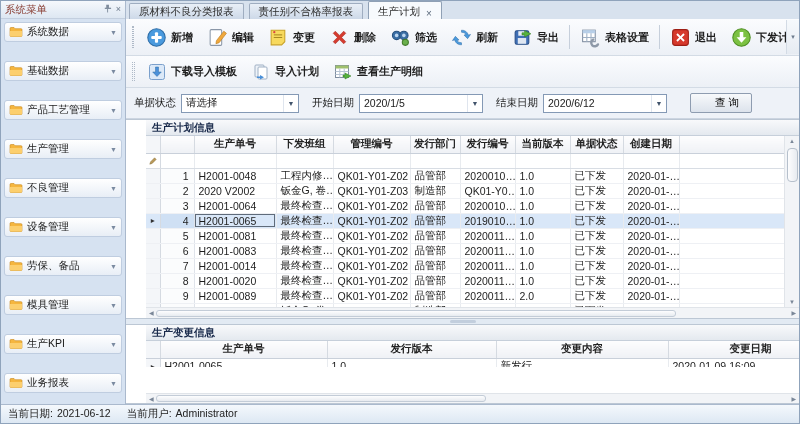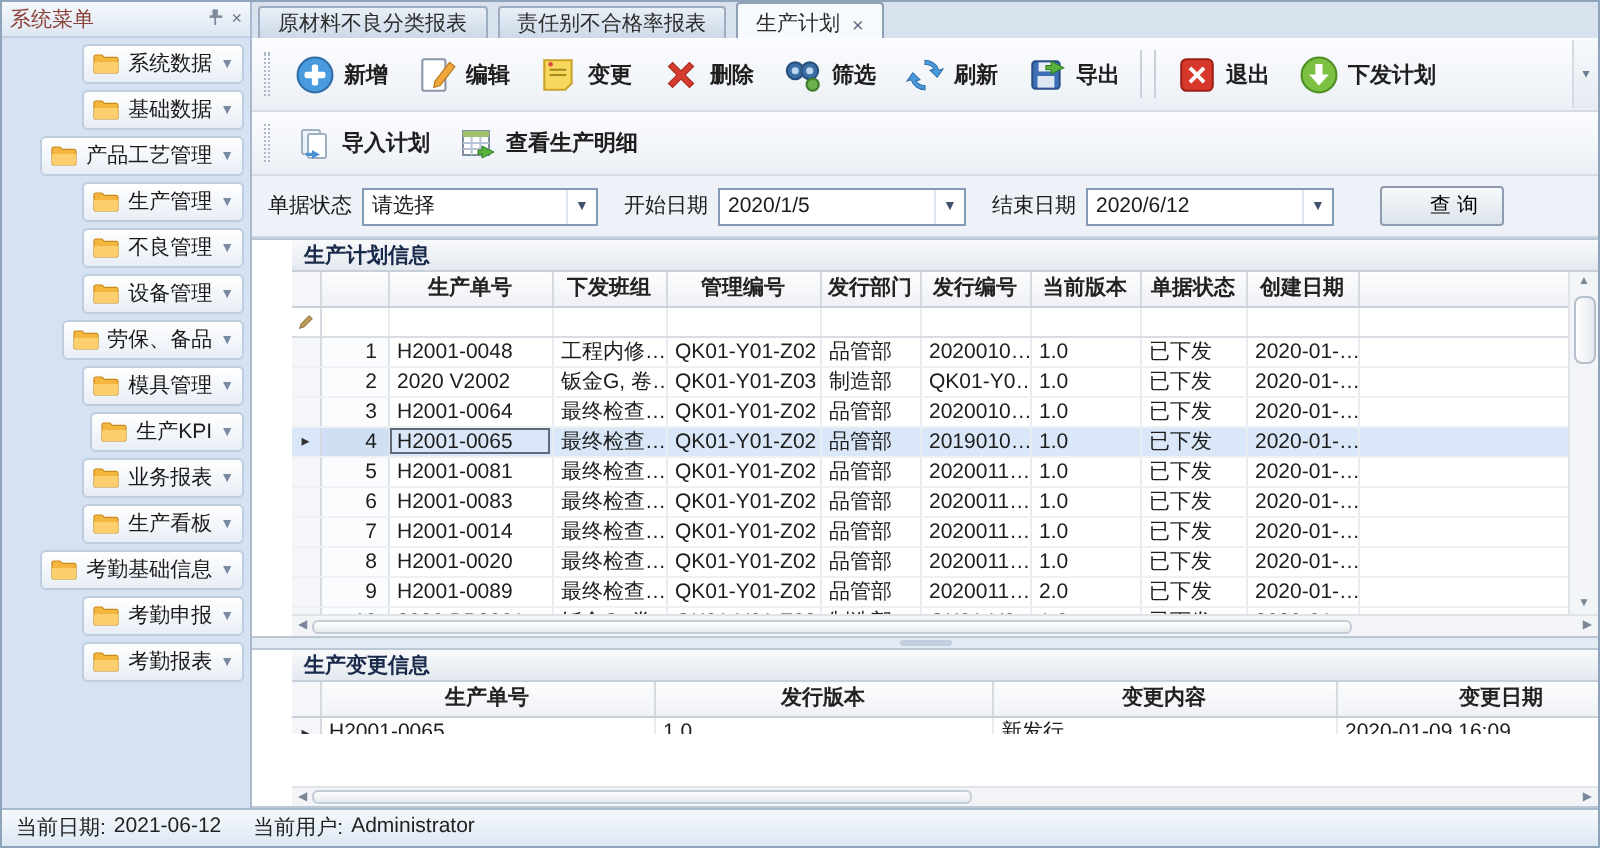--- a/index.html
+++ b/index.html
@@ -8,21 +8,21 @@
          display:flex; flex-direction:column; overflow:hidden; font-size:11px; color:#1a1a1a; }
   .main { flex:1; display:flex; min-height:0; }
 
   
   .sidebar { width:125px; background:#d6e2f1; border-right:1px solid #aab9cd; display:flex; flex-direction:column; }
   .sidebar-header { height:18px; flex:none; display:flex; align-items:center; padding:0 4px;
         background:linear-gradient(#f5f8fc,#dde7f2); border-bottom:1px solid #c3cfdf;
         color:#8b4137; font-size:10.5px; }
   .sidebar-header .spacer { flex:1; }
   .win-glyph { color:#6d7b8d; font-size:9px; line-height:1; margin-left:4px; cursor:default; }
-  .nav-list { padding:3px; display:flex; flex-direction:column; gap:3px; overflow:hidden;align-items:flex-end; }
+  .nav-list { padding:3px; display:flex; flex-direction:column; gap:19px; overflow:hidden; }
   .nav-item { height:20px; flex:none; display:flex; align-items:center; gap:4px; padding:0 4px;
         background:linear-gradient(#ffffff,#e8eef6); border:1px solid #bfcde0; border-radius:3px;
         font-size:10.5px; white-space:nowrap; overflow:hidden; cursor:pointer; }
   .nav-item .chev { margin-left:auto; color:#7a8aa0; font-size:7px; }
   .nav-item svg { flex:none; }
 
   
   .content { flex:1; display:flex; flex-direction:column; min-width:0; background:#e3eaf3; }
 
   .tabstrip { height:18px; flex:none; background:#d8e2ee; display:flex; align-items:flex-end; padding-left:3px; }
@@ -306,40 +306,58 @@
         <div class="tb-btn">
           <svg width="21" height="21" viewBox="0 0 20 20">
               <rect x="3" y="3.5" width="13" height="13" rx="1.5" fill="#3f6fb5" stroke="#2a4f87"></rect>
               <rect x="6" y="4" width="7" height="4.3" fill="#e8eef6"></rect>
               <rect x="5.5" y="10.5" width="8" height="5.5" fill="#dfe7f2"></rect>
               <path d="M12 3.5 18 6.5 12 9.5v-2h-2.5v-2H12Z" fill="#57b33e" stroke="#2f7a1d" stroke-width="0.5"></path>
             </svg>
           <span>导出</span>
         </div>
         <div class="tb-sep"></div>
+        <div class="tb-btn">
+          <svg width="21" height="21" viewBox="0 0 20 20">
+              <rect x="2.5" y="3" width="12" height="11" fill="#fff" stroke="#7f8da0"></rect>
+              <rect x="2.5" y="3" width="12" height="3" fill="#b8cfe8"></rect>
+              <line x1="6.5" y1="6" x2="6.5" y2="14" stroke="#9fb0c4"></line>
+              <line x1="10.5" y1="6" x2="10.5" y2="14" stroke="#9fb0c4"></line>
+              <line x1="2.5" y1="10" x2="14.5" y2="10" stroke="#9fb0c4"></line>
+              <path d="M12.5 12a3.4 3.4 0 1 0 4.6 4.6" fill="none" stroke="#8e99a8" stroke-width="2.3" stroke-linecap="round"></path>
+            </svg>
+          <span>表格设置</span>
+        </div>
         <div class="tb-sep"></div>
         <div class="tb-btn">
           <svg width="21" height="21" viewBox="0 0 20 20">
               <rect x="2.5" y="2.5" width="15" height="15" rx="2.5" fill="#d6392c" stroke="#9e1f15"></rect>
               <path d="M6 7.3 7.3 6 10 8.7 12.7 6 14 7.3 11.3 10 14 12.7 12.7 14 10 11.3 7.3 14 6 12.7 8.7 10Z" fill="#fff"></path>
             </svg>
           <span>退出</span>
         </div>
         <div class="tb-btn">
           <svg width="21" height="21" viewBox="0 0 20 20">
               <circle cx="10" cy="10" r="8.3" fill="#7cc142" stroke="#4f8f24"></circle>
               <path d="M8.3 4.8h3.4v5h3L10 15 5.3 9.8h3Z" fill="#fff"></path>
             </svg>
           <span>下发计划</span>
         </div>
         <div class="tb-overflow">▾</div>
       </div>
 
       <div class="toolbar row2">
         <div class="tb-grip"></div>
+        <div class="tb-btn">
+          <svg width="20" height="20" viewBox="0 0 20 20">
+              <rect x="2.5" y="2.5" width="15" height="15" rx="2" fill="#dce9f8" stroke="#7ba0cc"></rect>
+              <path d="M8.5 5h3v5h2.8L10 14.5 5.7 10h2.8Z" fill="#4a90d9" stroke="#2f6da6" stroke-width="0.5"></path>
+            </svg>
+          <span>下载导入模板</span>
+        </div>
         <div class="tb-btn">
           <svg width="20" height="20" viewBox="0 0 20 20">
               <rect x="4" y="3" width="9" height="12" rx="1" fill="#eef3f9" stroke="#9fb0c4"></rect>
               <rect x="7" y="5" width="9" height="12" rx="1" fill="#fff" stroke="#9fb0c4"></rect>
               <path d="M9 13l4 2.2-4 2.2v-1.4H6v-1.6h3Z" fill="#4a90d9"></path>
             </svg>
           <span>导入计划</span>
         </div>
         <div class="tb-btn">
           <svg width="20" height="20" viewBox="0 0 20 20">

